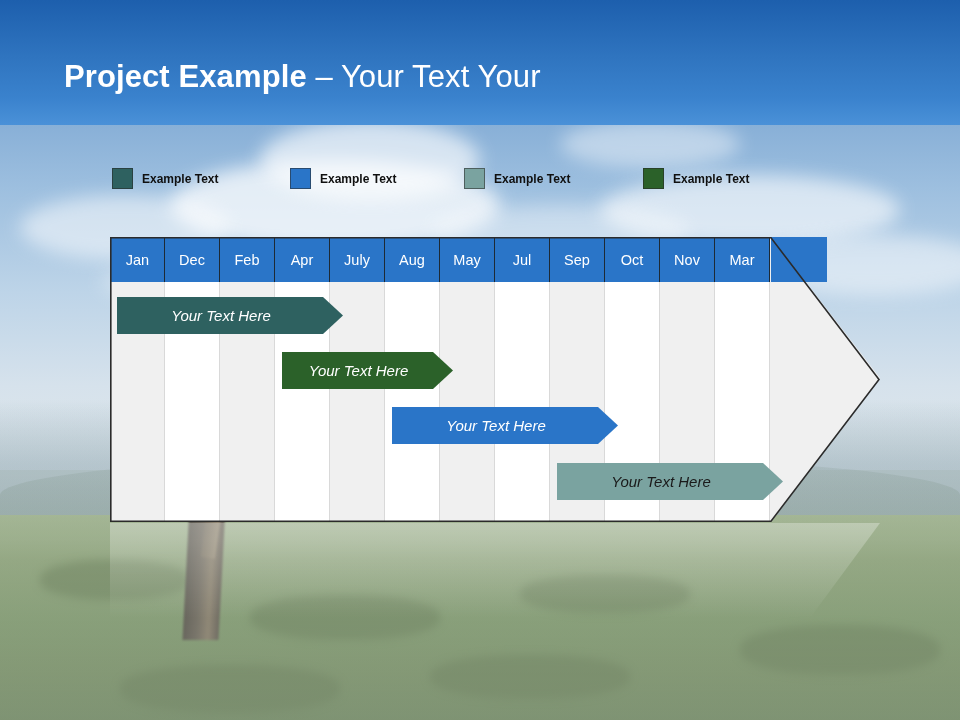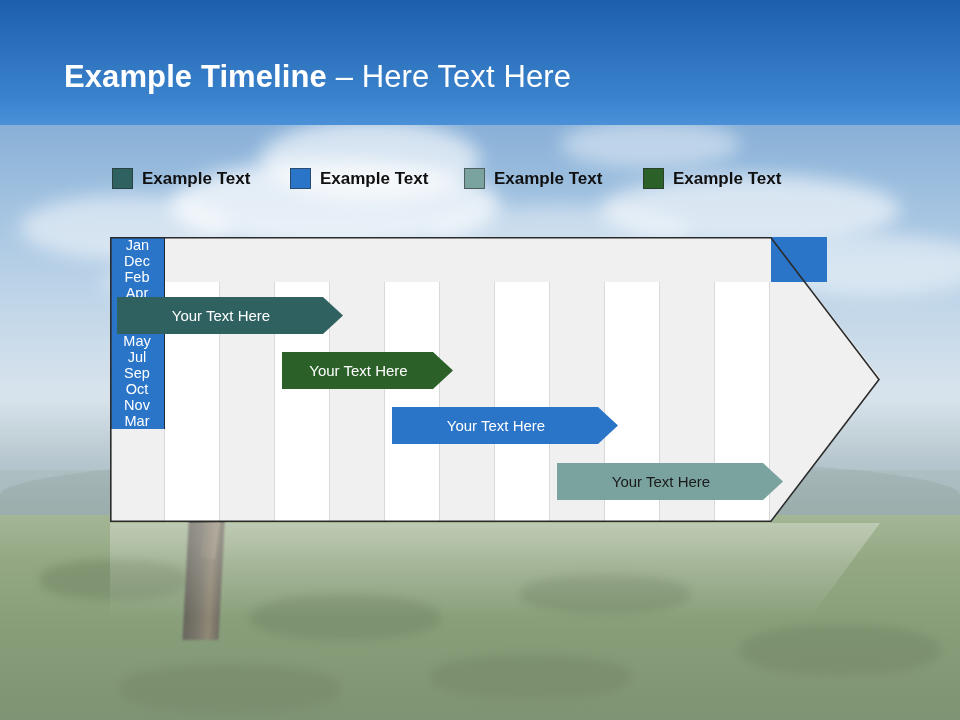--- a/index.html
+++ b/index.html
@@ -135,21 +135,21 @@
     gap: 9px;
     white-space: nowrap;
   }
   .legend-swatch {
     width: 21px; height: 21px;
     border: 1px solid rgba(40,40,40,0.55);
     box-sizing: border-box;
     flex: 0 0 auto;
   }
   .legend-label {
-    font-size: 17px;
+    font-size: 12px;
     font-weight: bold;
     color: #101010;
   }
 
   
   #timeline {
     position: absolute;
     left: 110px; top: 237px;
     width: 770px; height: 285px;
   }
@@ -170,21 +170,20 @@
     left: 0; top: 0;
     width: 770px; height: 285px;
     pointer-events: none;
   }
   
   .month-row {
     position: absolute;
     left: 0; top: 0;
     width: 716px; height: 45px;
     display: flex;
-    flex-direction: column;
   }
   .month-cell {
     width: 55px;
     height: 45px;
     background: #2a75c8;
     border-right: 1.5px solid #1d2a36;
     box-sizing: border-box;
     display: flex;
     align-items: center;
     justify-content: center;
@@ -217,20 +216,21 @@
 
   
   .bar {
     position: absolute;
     height: 37px;
     display: flex;
     align-items: center;
     justify-content: center;
     box-sizing: border-box;
     font-size: 15px;
+    font-style: italic;
   }
   .bar-shape {
     position: absolute;
     inset: 0;
     clip-path: polygon(0 0, calc(100% - 20px) 0, 100% 50%, calc(100% - 20px) 100%, 0 100%);
   }
   .bar-label {
     position: relative;
     z-index: 2;
     padding-right: 18px;
@@ -269,21 +269,21 @@
     <div class="grass-tuft" style="left:520px; top:60px;  width:170px; height:38px;"></div>
     <div class="grass-tuft" style="left:740px; top:110px; width:200px; height:50px;"></div>
     <div class="grass-tuft" style="left:120px; top:150px; width:220px; height:48px;"></div>
     <div class="grass-tuft" style="left:430px; top:140px; width:200px; height:44px;"></div>
   </div>
   <div class="tree-trunk"></div>
   <div class="tree-branch"></div>
   <div class="bg-haze"></div>
 
   <div class="title-band"></div>
-  <div class="title-text"><span class="title-strong">Example Timeline</span><span class="title-light"> – Here Text Here</span></div>
+  <div class="title-text"><span class="title-strong">Project Example</span><span class="title-light"> – Your Text Your</span></div>
 
   <div class="legend">
     <div class="legend-item" style="left:0px;">
       <span class="legend-swatch" style="background:#2e6160"></span>
       <span class="legend-label">Example Text</span>
     </div>
     <div class="legend-item" style="left:178px;">
       <span class="legend-swatch" style="background:#2a75c8"></span>
       <span class="legend-label">Example Text</span>
     </div>

